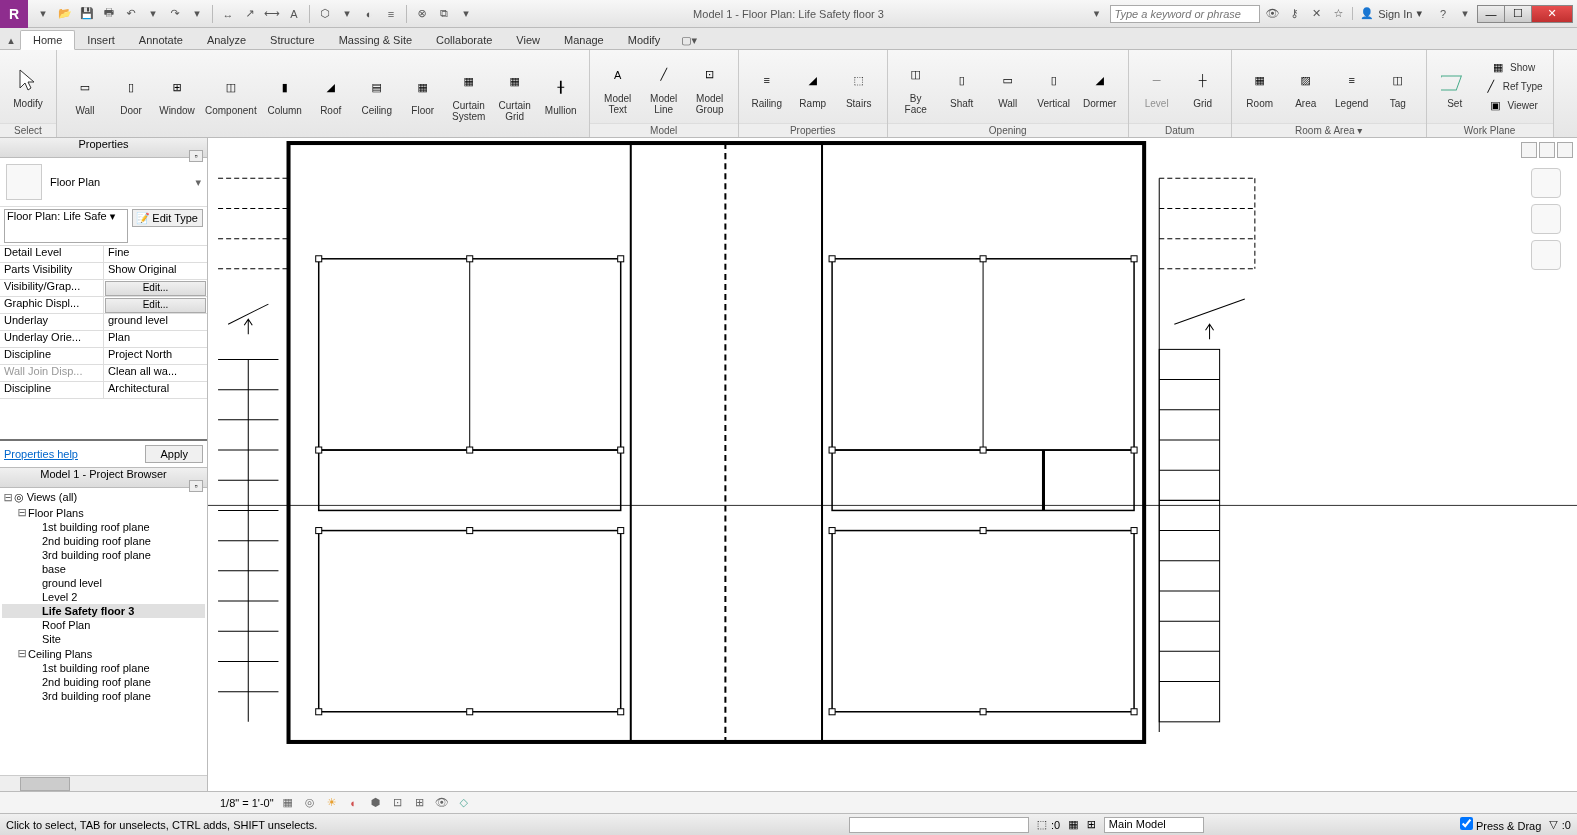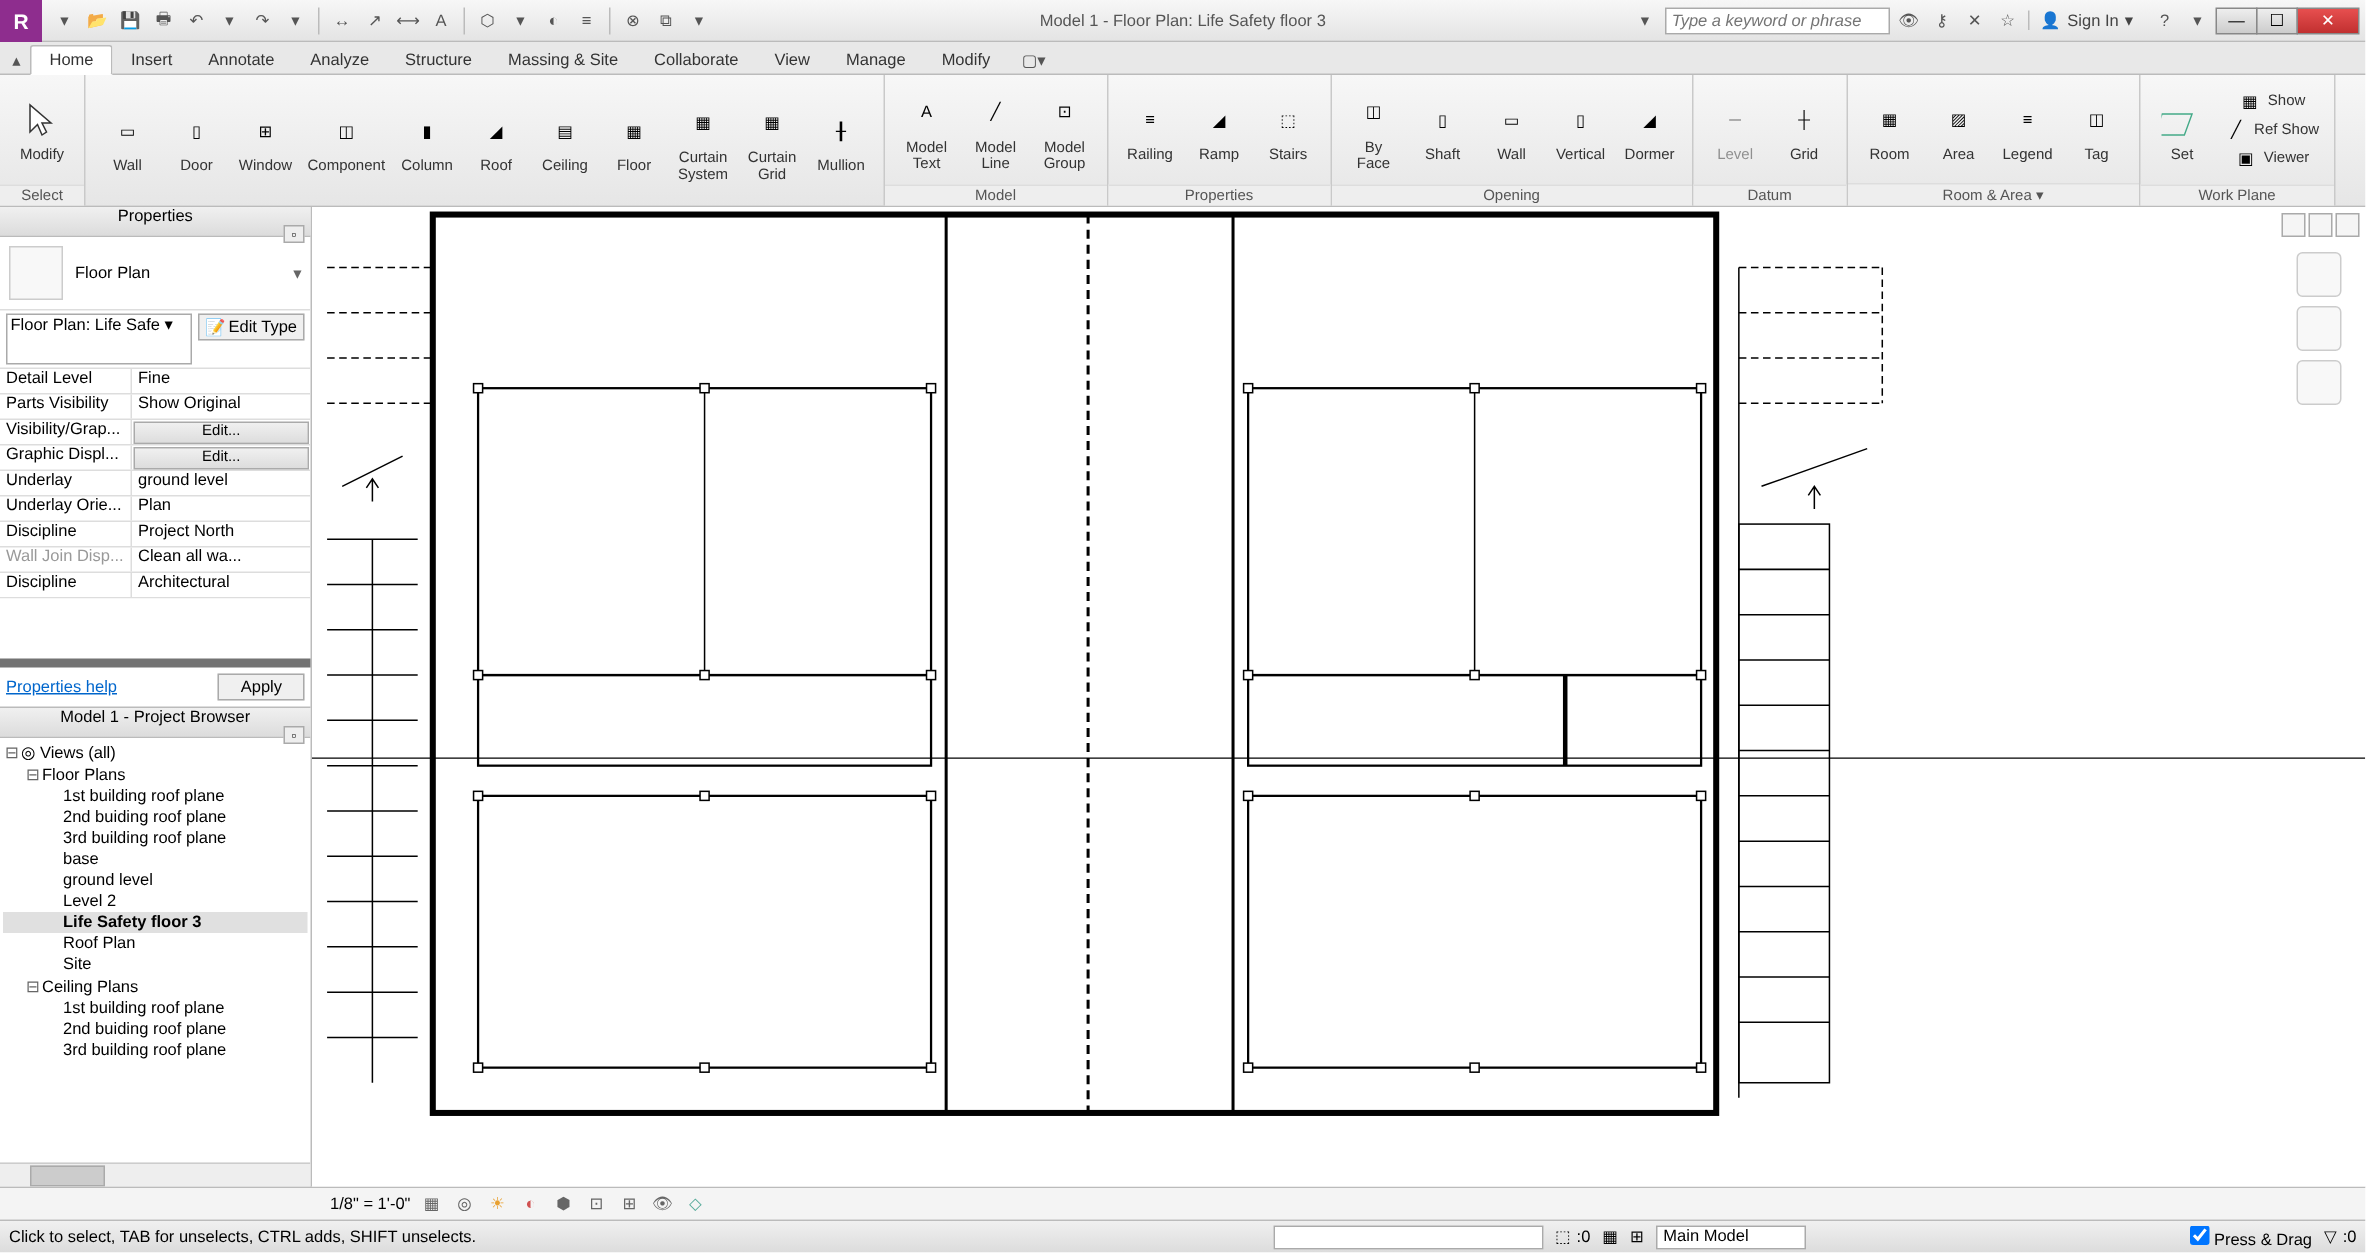--- a/index.html
+++ b/index.html
@@ -45,24 +45,24 @@
 .panel-header { height:20px; background:linear-gradient(#f0f0f0,#dcdcdc); border-bottom:1px solid #bbb; display:flex; align-items:center; padding:0 4px;flex-direction:column; }
 .panel-header .x { margin-left:auto; width:14px; height:14px; border:1px solid #aaa; background:#eee; font-size:9px; display:flex;align-items:center;justify-content:center; }
 .props { flex:0 0 300px; border-bottom:1px solid #bbb; display:flex; flex-direction:column; }
 .props-type { display:flex; align-items:center; padding:6px; gap:8px; }
 .props-type-icon { width:36px; height:36px; border:1px solid #ccc; background:#f8f8f8; }
 .props-sel-row { display:flex; padding:2px 4px; gap:4px; border-top:1px solid #ddd; border-bottom:1px solid #ddd; }
 .props-select { flex:1; border:1px solid #aaa; background:#fff; height:34px; padding:0 2px; }
 .edit-type { display:flex; align-items:center; gap:2px; border:1px solid #aaa; background:#f0f0f0; padding:0 4px; height:18px; }
 .props-grid { flex:1; overflow:auto; }
 .prow { display:flex; border-bottom:1px solid #ddd; height:17px; }
-.pcell-l { width:88px; padding:0 4px; border-right:1px solid #ddd; overflow:hidden; white-space:nowrap; text-overflow:ellipsis; }
+.pcell-l { width:104px; padding:0 4px; border-right:1px solid #ddd; overflow:hidden; white-space:nowrap; text-overflow:ellipsis; }
 .pcell-r { flex:1; padding:0 4px; overflow:hidden; white-space:nowrap; }
 .pcell-btn { flex:1; text-align:center; background:linear-gradient(#f0f0f0,#ddd); border:1px solid #aaa; margin:1px; height:15px; font-size:10px; }
-.props-footer { display:flex; padding:4px; border-top:6px solid #737373; justify-content:space-between; align-items:center;margin-top:40px; }
+.props-footer { display:flex; padding:4px; border-top:2px solid #737373; justify-content:space-between; align-items:center;margin-top:40px; }
 .props-footer a { color:#0066cc; text-decoration:underline; }
 .apply-btn { border:1px solid #aaa; background:#f0f0f0; padding:2px 14px; }
 
 .browser { flex:1; display:flex; flex-direction:column; overflow:hidden; }
 .tree { flex:1; overflow:auto; padding:2px; }
 .tree-row { display:flex; align-items:center; padding:1px 0; white-space:nowrap; }
 .tree-row.sel { background:#e0e0e0; font-weight:bold; }
 .tree-ind { display:inline-block; }
 .tree-toggle { width:12px; text-align:center; color:#666; }
 .tree-hscroll { height:16px; border-top:1px solid #ccc; background:#eee; position:relative; }
@@ -327,21 +327,21 @@
           </div>
         <div class="rbtn-label">Set</div>
       </div>
       <div class="rpanel-col">
         <div class="rbtn rbtn-sm">
             <div class="rbtn-icon">▦</div>
             <div class="rbtn-label">Show</div>
           </div>
         <div class="rbtn rbtn-sm">
             <div class="rbtn-icon">╱</div>
-            <div class="rbtn-label">Ref Show</div>
+            <div class="rbtn-label">Ref Type</div>
           </div>
         <div class="rbtn rbtn-sm">
             <div class="rbtn-icon">▣</div>
             <div class="rbtn-label">Viewer</div>
           </div>
       </div>
     </div>
     <div class="rpanel-label">Work Plane</div>
   </div>
 </div>

